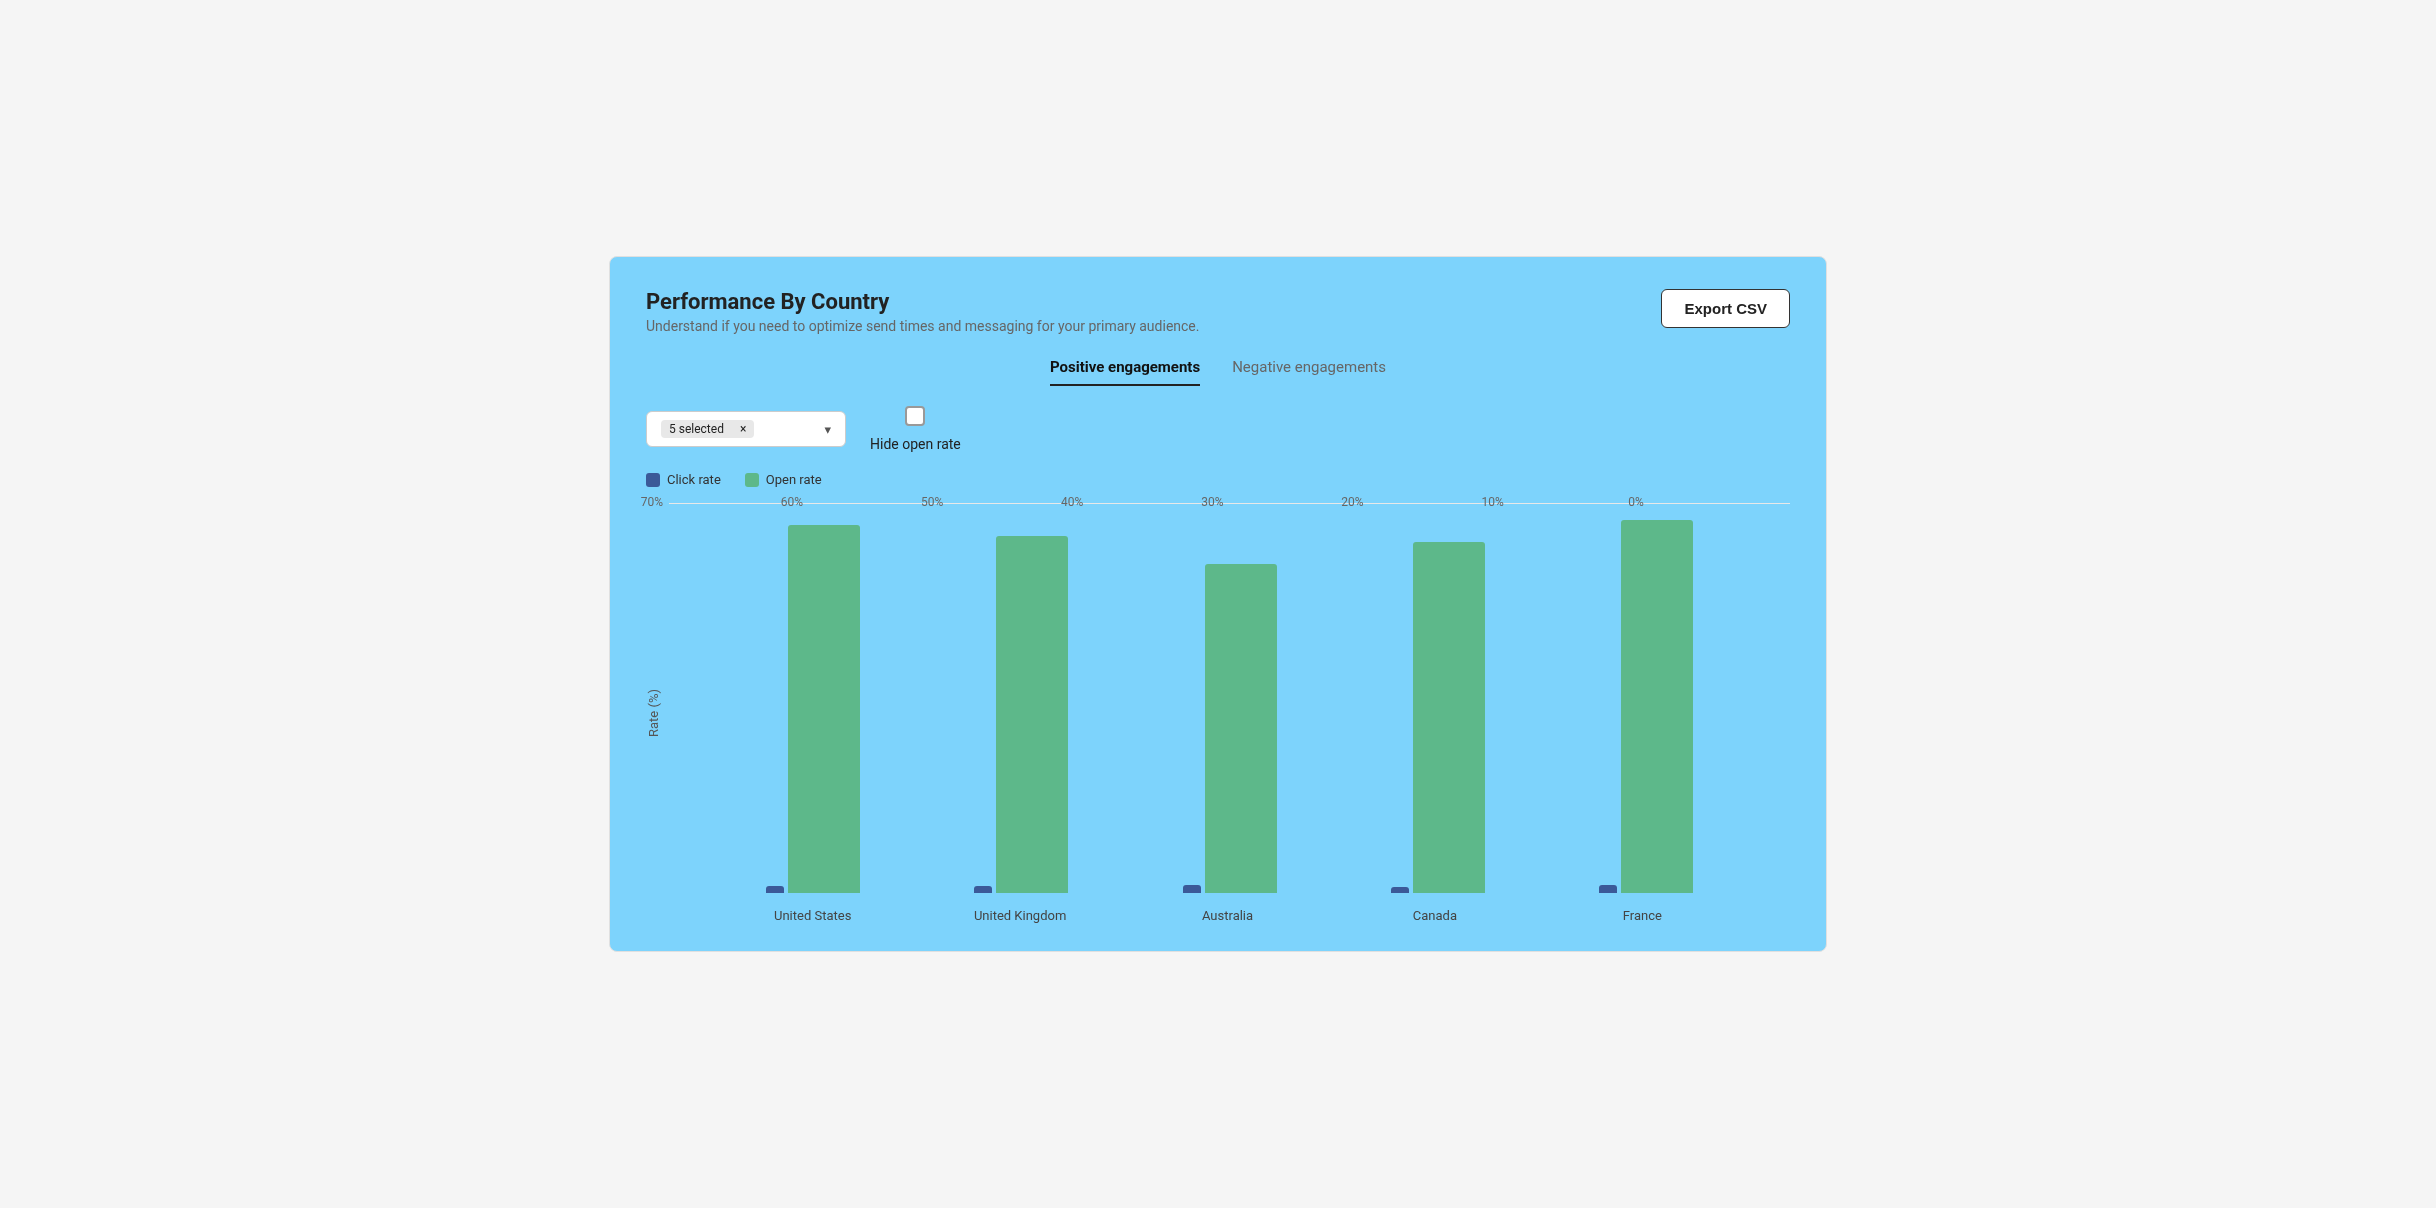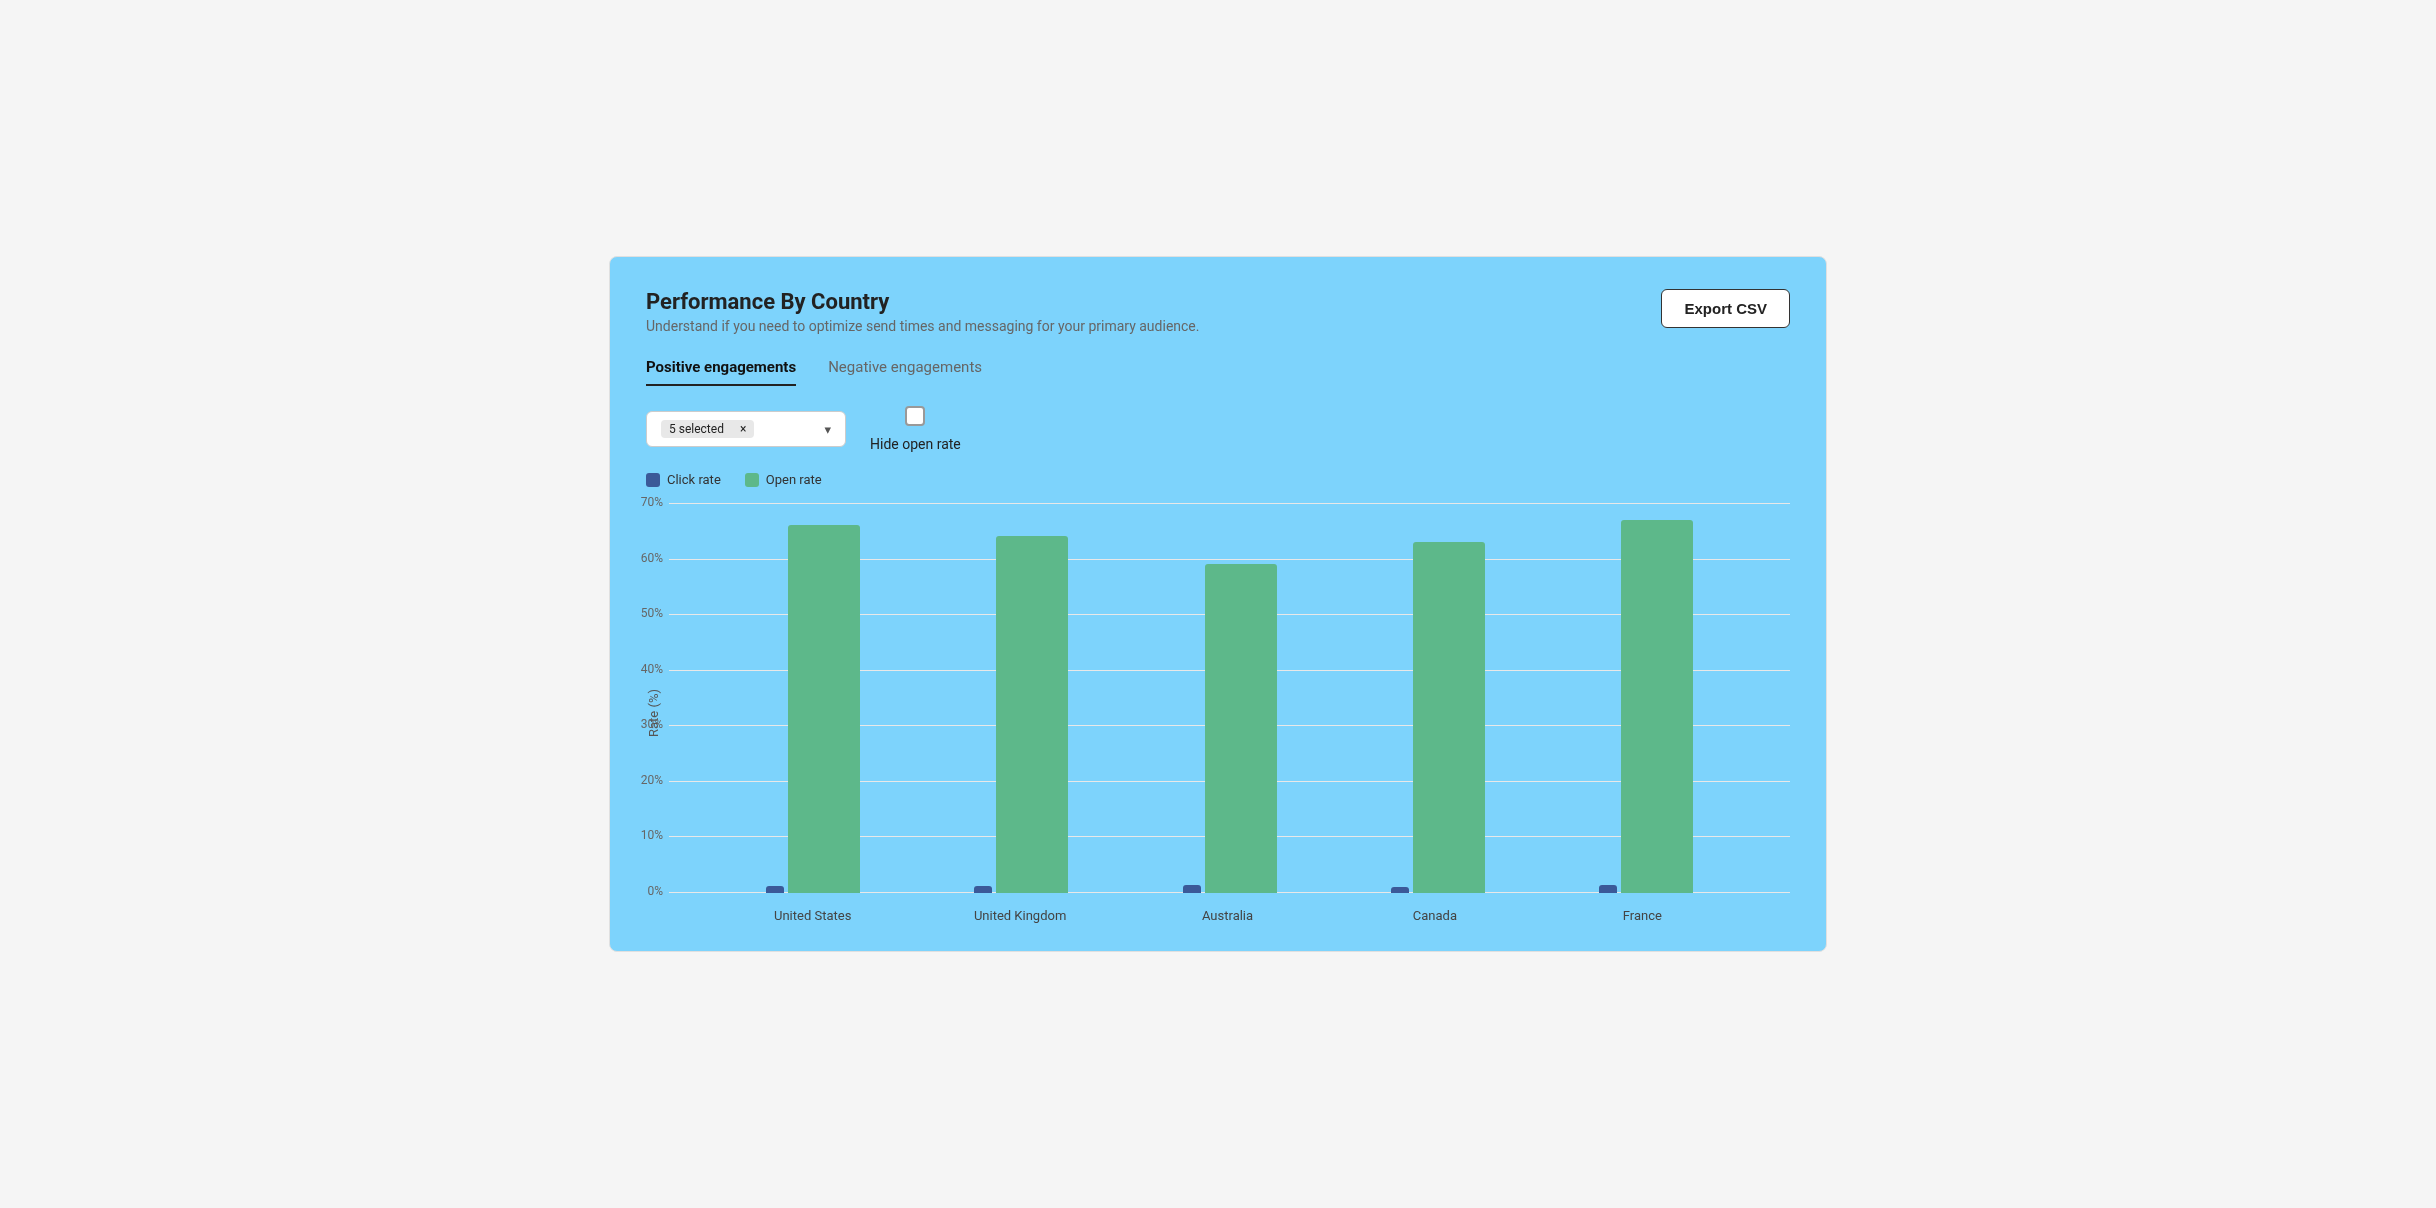--- a/index.html
+++ b/index.html
@@ -47,20 +47,21 @@
       color: #222;
       cursor: pointer;
       white-space: nowrap;
     }
     .tabs {
       display: flex;
       gap: 32px;
       margin-top: 24px;
       margin-bottom: 0;
       border-bottom: none;
+      justify-content: center;
     }
     .tab {
       font-size: 15px;
       padding-bottom: 8px;
       cursor: pointer;
       color: #666;
       border-bottom: 2px solid transparent;
     }
     .tab.active {
       color: #111;
@@ -160,21 +161,21 @@
       position: relative;
       height: 420px;
       display: flex;
       flex-direction: column;
       justify-content: flex-end;
     }
     .grid-lines {
       position: absolute;
       top: 0; left: 0; right: 0; bottom: 30px;
       display: flex;
-      flex-direction: column;
+      flex-direction: row;
       justify-content: space-between;
     }
     .grid-line {
       border-top: 1px solid #e8e8e8;
       width: 100%;
       position: relative;
     }
     .grid-line .tick-label {
       position: absolute;
       left: -48px;

